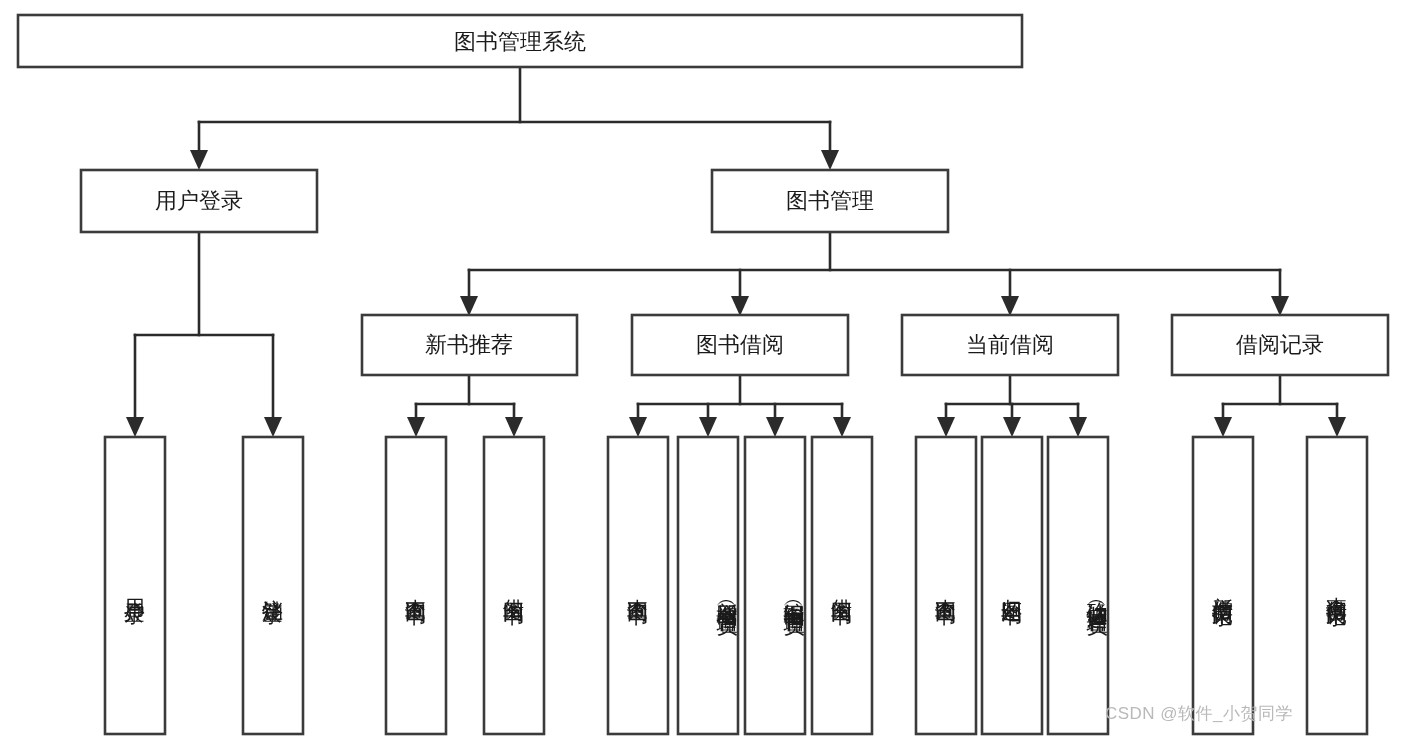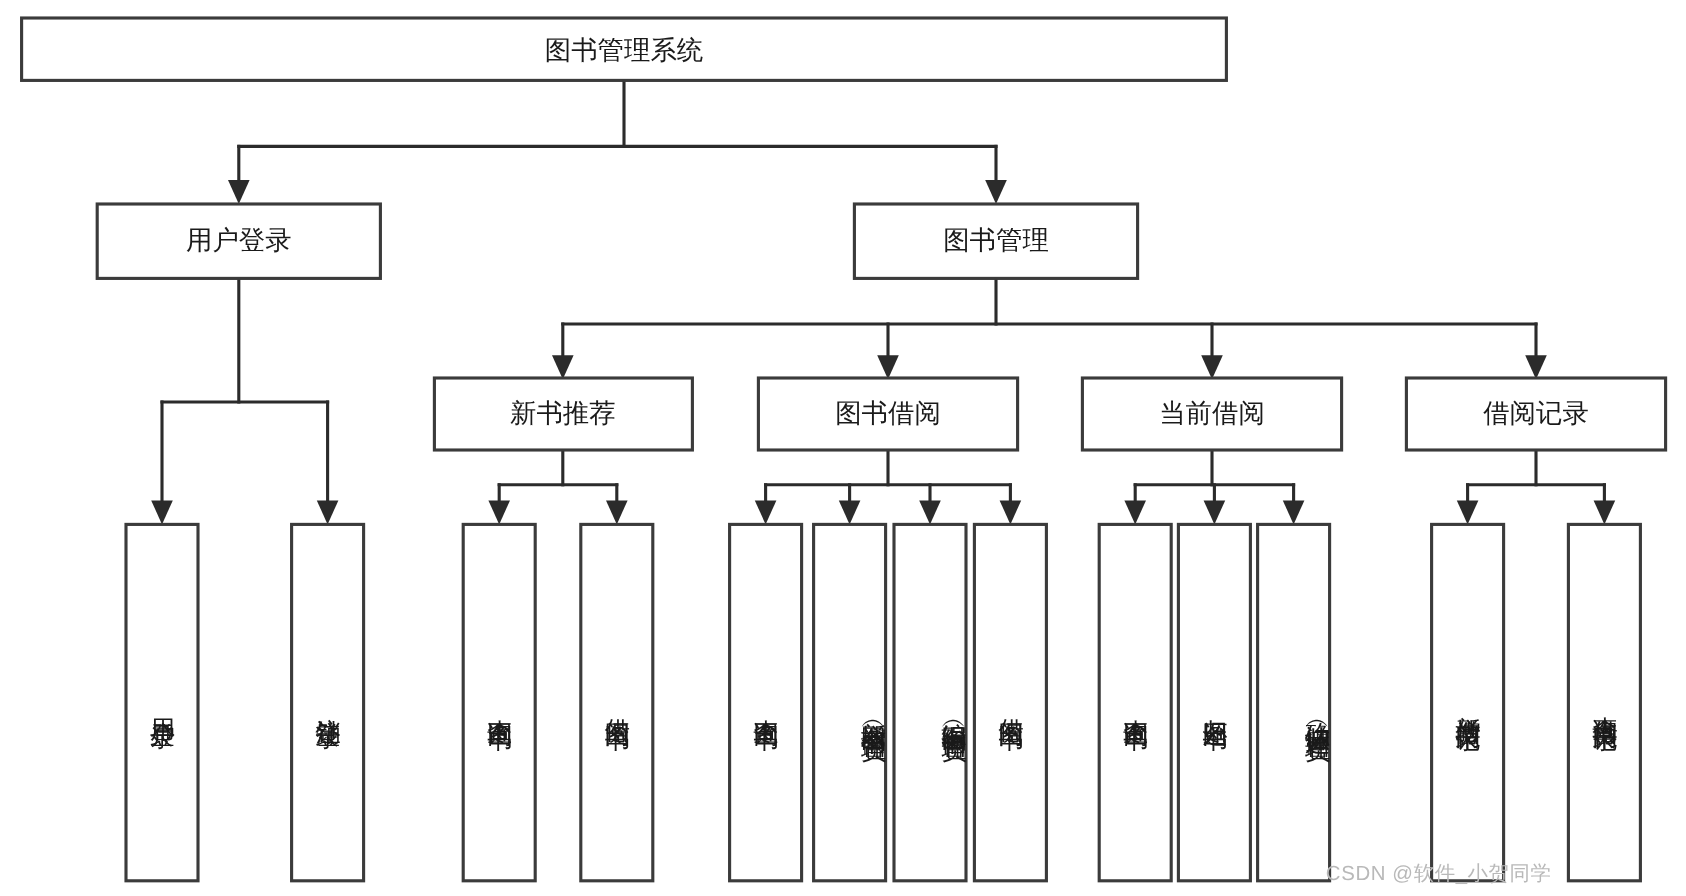--- a/index.html
+++ b/index.html
@@ -61,21 +61,21 @@
     font-size: 21px;
     line-height: 1;
     color: #1a1a1a;
     font-family: "Liberation Sans", "DejaVu Sans", sans-serif;
     white-space: nowrap;
     pointer-events: none;
   }
   .watermark {
     position: absolute;
     right: 8px;
-    bottom: 8px;
+    bottom: 22px;
     font-size: 17px;
     color: #b9b9b9;
     font-family: "Liberation Sans", "DejaVu Sans", sans-serif;
     letter-spacing: 0.5px;
     white-space: nowrap;
   }
 </style>
 </head>
 <body>
 

